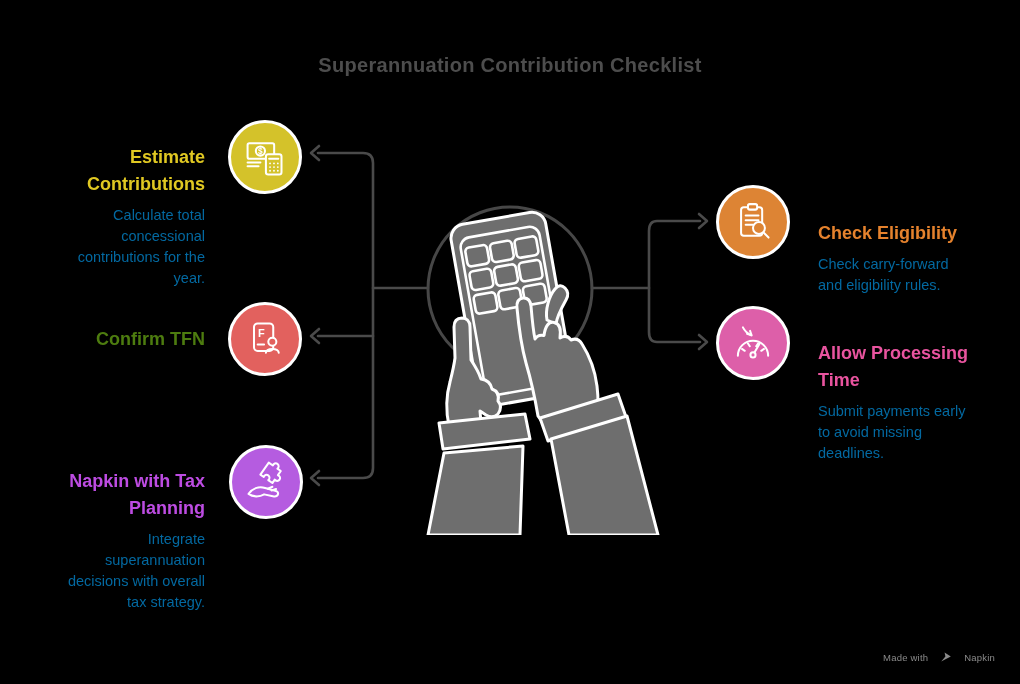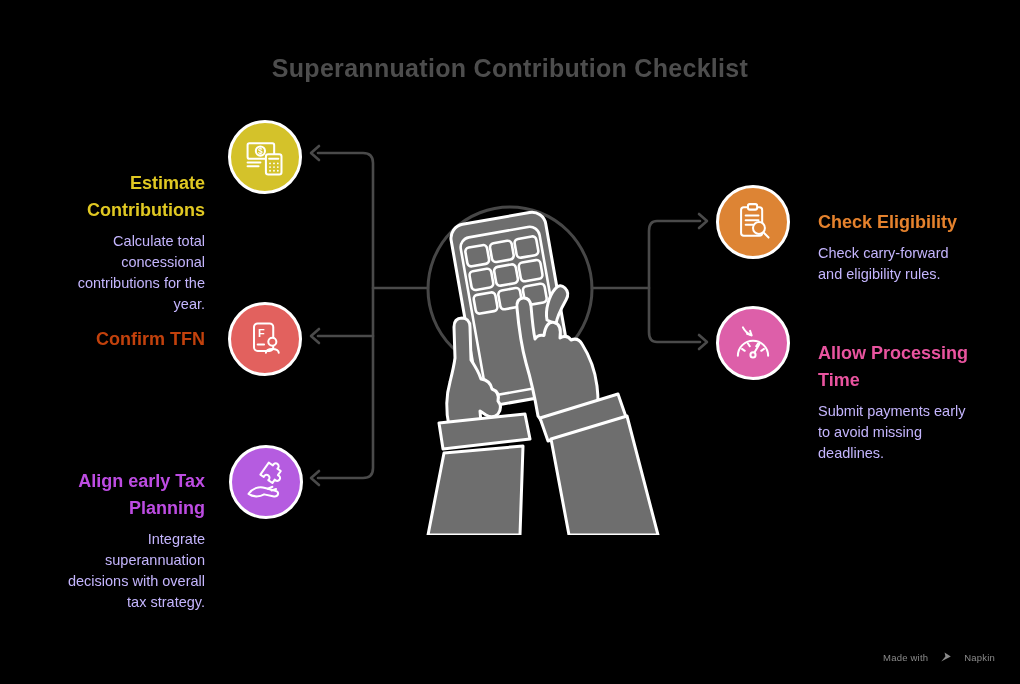--- a/index.html
+++ b/index.html
@@ -2,30 +2,30 @@
 <html><head>
 <meta charset="utf-8">
 <style>
   html,body{margin:0;padding:0;background:#000;}
   .canvas{
     position:relative;width:1020px;height:684px;background:#000;overflow:hidden;
     font-family:"Liberation Sans",sans-serif;
   }
   .title{
     position:absolute;top:54px;left:0;width:100%;text-align:center;
-    font-size:25px;font-weight:bold;color:#4d4d4d;letter-spacing:.3px;margin:0;
+    font-size:20px;font-weight:bold;color:#4d4d4d;letter-spacing:.3px;margin:0;
   }
   .connectors{position:absolute;left:0;top:0;pointer-events:none;}
   .illo{position:absolute;left:385px;top:190px;}
   .item-text{position:absolute;}
   .item-text.t-left{left:30px;width:175px;text-align:right;}
   .item-text.t-right{left:818px;width:185px;text-align:left;}
-  .t0{top:144px;} .t1{top:326px;} .t2{top:468px;} .t3{top:209px;} .t4{top:340px;}
+  .t0{top:144px;} .t1{top:326px;} .t2{top:468px;} .t3{top:220px;} .t4{top:340px;}
   .item-title{font-size:18px;font-weight:bold;line-height:27px;white-space:pre-line;}
-  .item-desc{font-size:14.5px;line-height:21px;margin-top:7px;white-space:pre-line;color:#c4b5fd;}
+  .item-desc{font-size:14.5px;line-height:21px;margin-top:7px;white-space:pre-line;color:#0369a1;}
   .badge{
     position:absolute;width:68px;height:68px;border-radius:50%;
     border:3px solid #fff;display:flex;align-items:center;justify-content:center;
   }
   .b0{left:228px;top:120px;} .b1{left:228px;top:302px;} .b2{left:229px;top:445px;}
   .b3{left:716px;top:185px;} .b4{left:716px;top:306px;}
   .badge svg{display:block;}
   .footer{
     position:absolute;right:25px;bottom:21px;display:flex;align-items:center;gap:12px;
     font-size:9.5px;color:#8a8a8a;letter-spacing:.2px;cursor:pointer;margin-left:40px;
@@ -77,32 +77,32 @@
       <path d="M64,236 C61,222 61,206 65,192 C67,184 69,176 70,168 L69,137 Q69,128 77,128 Q85,128.5 85,137 L86,170 C90,176 94,183 96,189 Q105,190 107,199 Q115,202 113,211 Q118,217 113,224 Q108,229 101,225 L95,221 C96,227 96,232 95,237 C85,245 72,244 64,236 Z"></path>
       <path d="M153,226 C150,208 146,190 141,173 C138,162 134,140 132,118 Q131,109 138,108 Q145,107.5 146,116 C147,128 148,140 150,149 Q153,144 159,145.5 Q161,131 169,132.5 Q177,134 175,148 Q182,144 186,150 Q193,147 197,154 C204,165 210,180 212,196 C214,212 213,222 211,231 L206,243 C188,252 165,246 153,226 Z"></path>
       <path d="M54,233 L140,224 L145,249 L58,259 Z"></path>
       <path d="M43,345 L135,345 L138,256 L59,263 Z"></path>
       <path d="M155,228 L233,204 L241,227 L163,251 Z"></path>
       <path d="M166,249 L242,226 L273,345 L184,345 Z"></path>
     </g>
   </svg>
 
   <div class="item-text t-left t0">
-    <div class="item-title" style="color: rgb(224, 200, 34); margin-top: 26px;">Estimate
+    <div class="item-title" style="color: rgb(224, 200, 34);">Estimate
 Contributions</div>
     <div class="item-desc">Calculate total
 concessional
 contributions for the
 year.</div>
   </div>
   <div class="item-text t-left t1">
-    <div class="item-title" style="color: #c2410c;">Confirm TFN</div>
+    <div class="item-title" style="color: #4d7c0f;">Confirm TFN</div>
   </div>
   <div class="item-text t-left t2">
-    <div class="item-title" style="color: rgb(189, 76, 226);">Align early Tax
+    <div class="item-title" style="color: rgb(189, 76, 226);">Napkin with Tax
 Planning</div>
     <div class="item-desc">Integrate
 superannuation
 decisions with overall
 tax strategy.</div>
   </div>
   <div class="item-text t-right t3">
     <div class="item-title" style="color: rgb(229, 130, 45);">Check Eligibility</div>
     <div class="item-desc">Check carry-forward
 and eligibility rules.</div>

